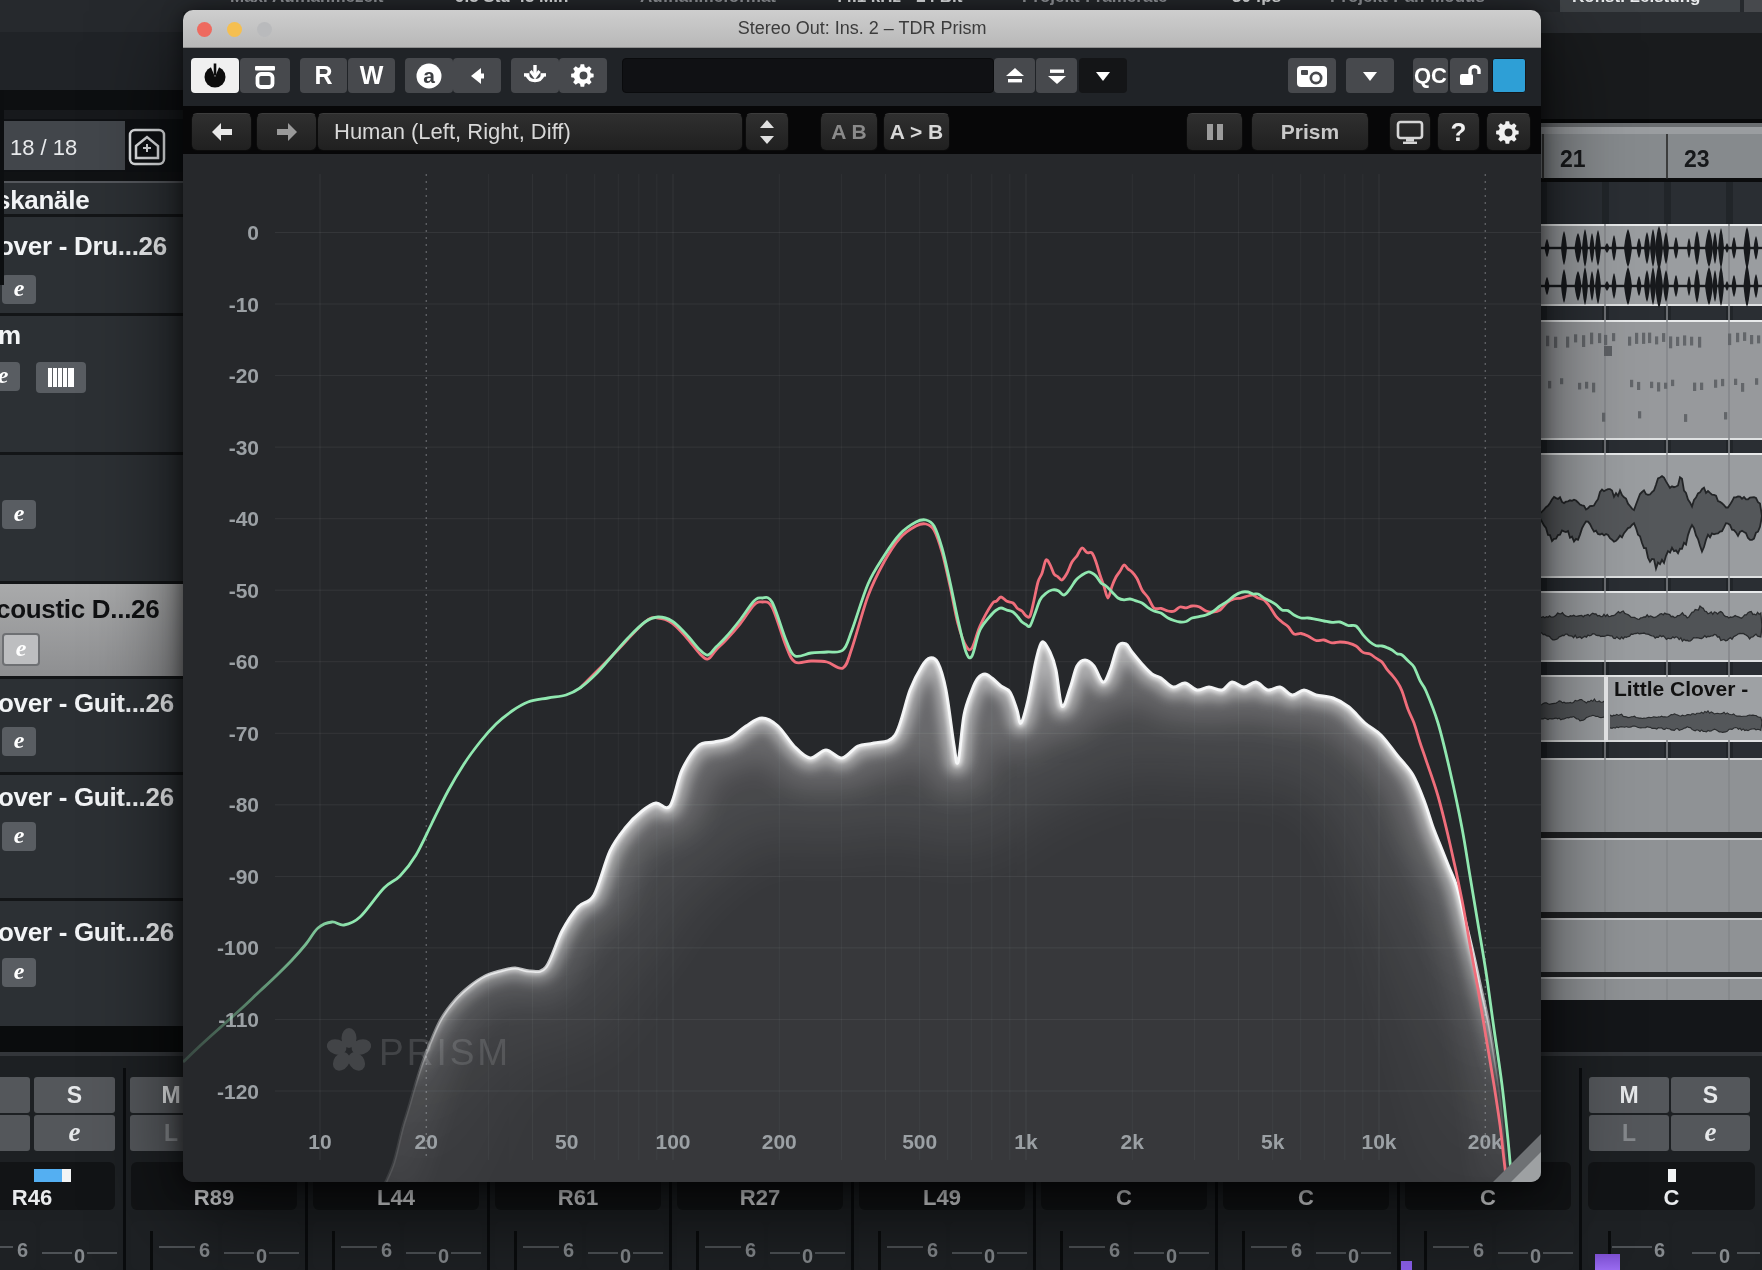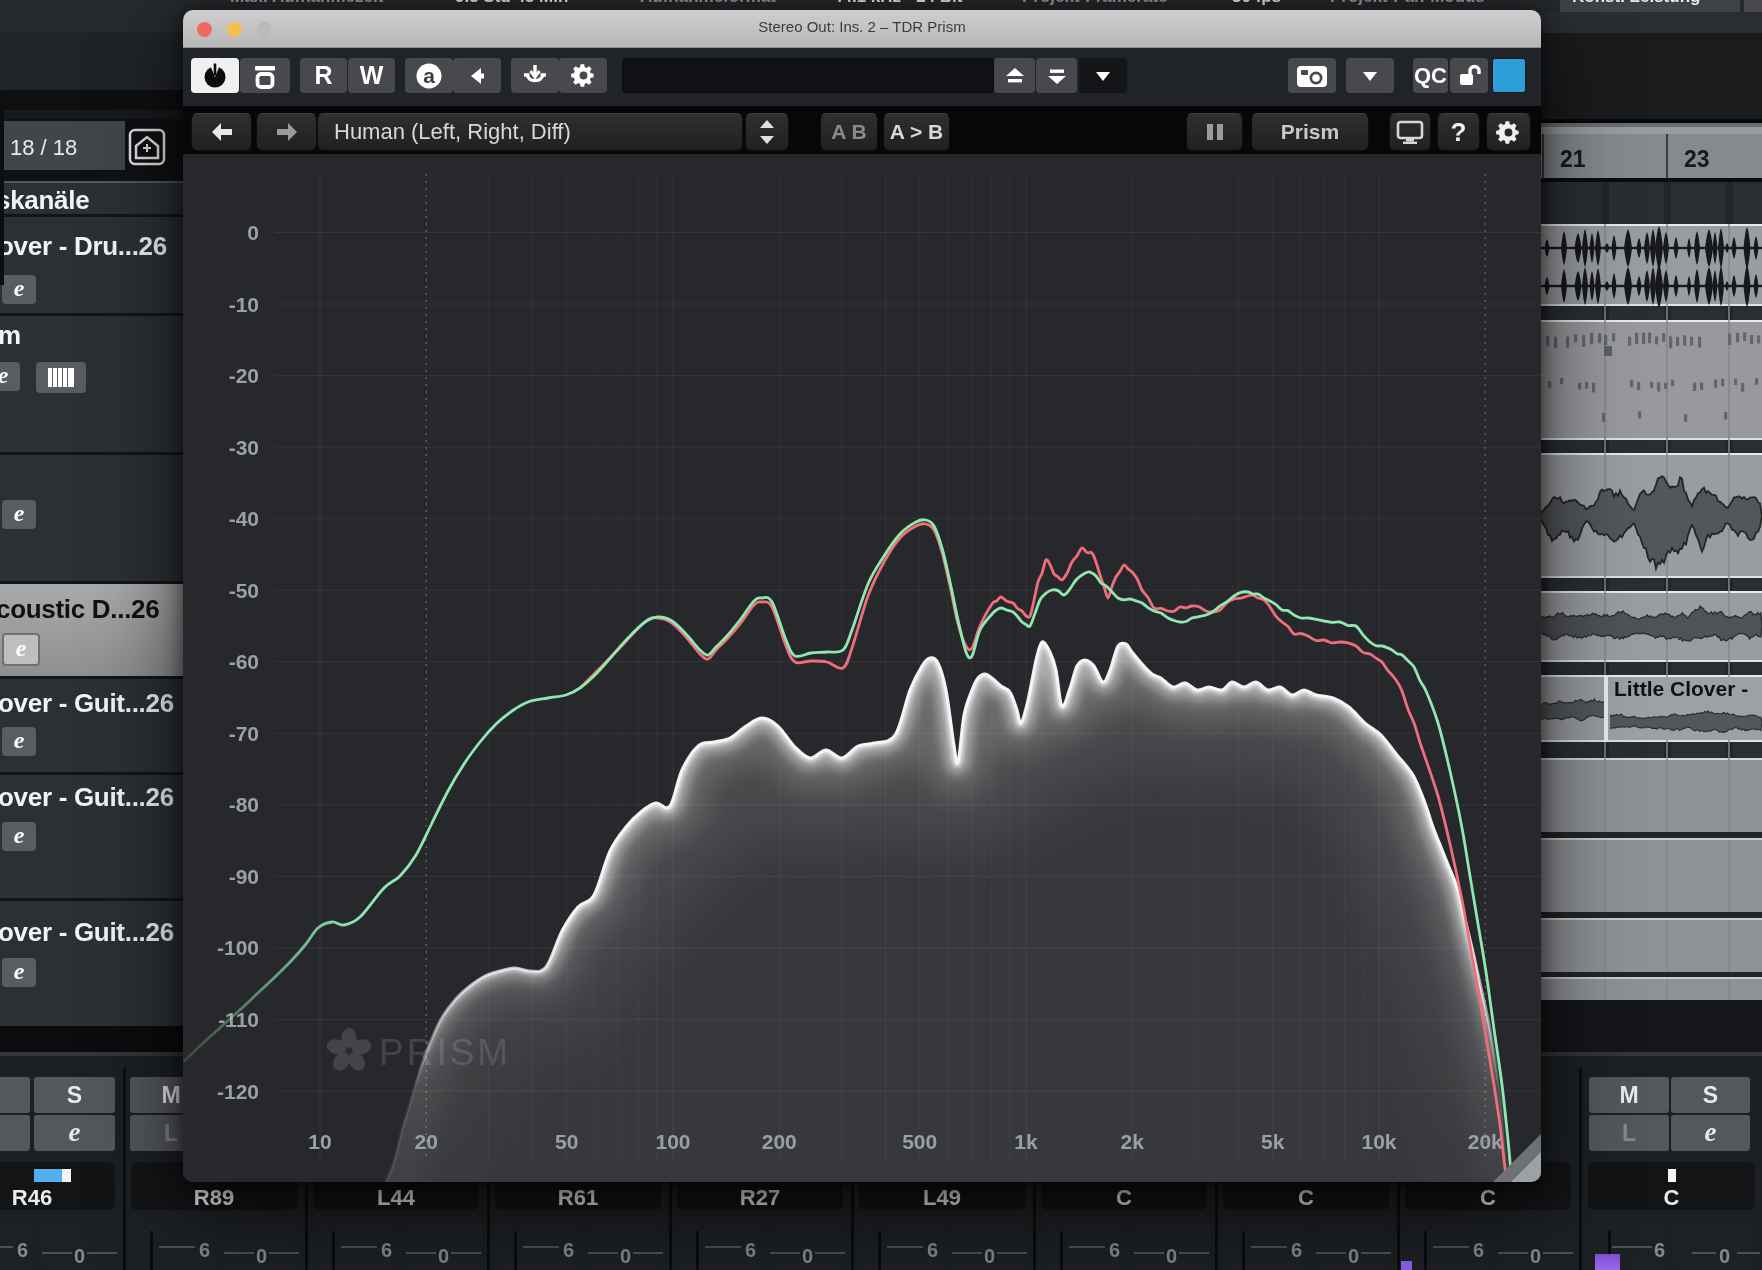--- a/index.html
+++ b/index.html
@@ -18,21 +18,21 @@
 .eglyph{font:bold italic 27px "Liberation Serif",serif;transform:translateY(-1px)}
 .panp{position:absolute;top:1162px;height:48px;background:#121416;border-radius:6px}
 .panl{position:absolute;top:1185px;height:24px;color:#e9ebed;font:bold 22px "Liberation Sans",sans-serif;text-align:center}
 .fblk{position:absolute;top:1221px;height:49px;background:#1e2124;border-radius:6px}
 .fline{position:absolute;top:1231px;width:3px;height:39px;background:#0a0c0d}
 .tick{position:absolute;height:2px;background:#4e5256}
 .tlab{position:absolute;color:#85898d;font:bold 20px "Liberation Sans",sans-serif}
 #win{position:absolute;left:183px;top:10px;width:1358px;height:1172px;border-radius:10px;overflow:hidden;background:#26282b;box-shadow:0 30px 90px rgba(0,0,0,.66),0 2px 20px rgba(0,0,0,.55)}
 #titlebar{position:absolute;left:0;top:0;width:100%;height:38px;background:linear-gradient(#cecece,#b8b8b8);border-bottom:1px solid #8f8f8f}
 .tl{position:absolute;top:11.5px;width:15px;height:15px;border-radius:50%}
-#title{position:absolute;width:100%;text-align:center;top:8px;color:#3c3c3c;font-size:15px}
+#title{position:absolute;width:100%;text-align:center;top:8px;color:#3c3c3c;font-size:18px}
 #row1{position:absolute;left:0;top:38px;width:100%;height:58px;background:#202327}
 .b1{position:absolute;top:10px;height:35px;background:#47494d;border-radius:4px;display:flex;align-items:center;justify-content:center}
 .b1.on{background:#f0f0f0}
 .bl{color:#fff;font:bold 25px "Liberation Sans",sans-serif}
 #pfield{position:absolute;left:439px;top:10px;width:372px;height:35px;background:#101114;border-radius:4px;border:1px solid #0a0b0d}
 #row2{position:absolute;left:0;top:96px;width:100%;height:48px;background:#070708}
 .b2{position:absolute;top:7px;height:38px;background:linear-gradient(#2f2f2f,#202020);border:1px solid #0c0c0c;border-top-color:#3c3c3c;border-radius:6px;color:#d8d8d8;font:bold 21px "Liberation Sans",sans-serif;display:flex;align-items:center;justify-content:center}
 </style></head>
 <body>
 <div id="stage">

